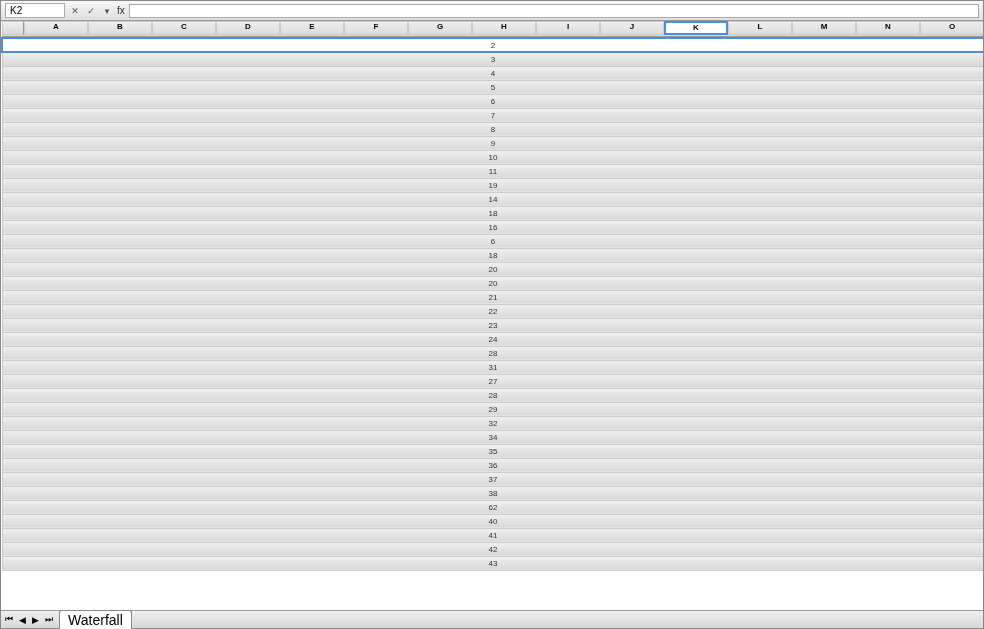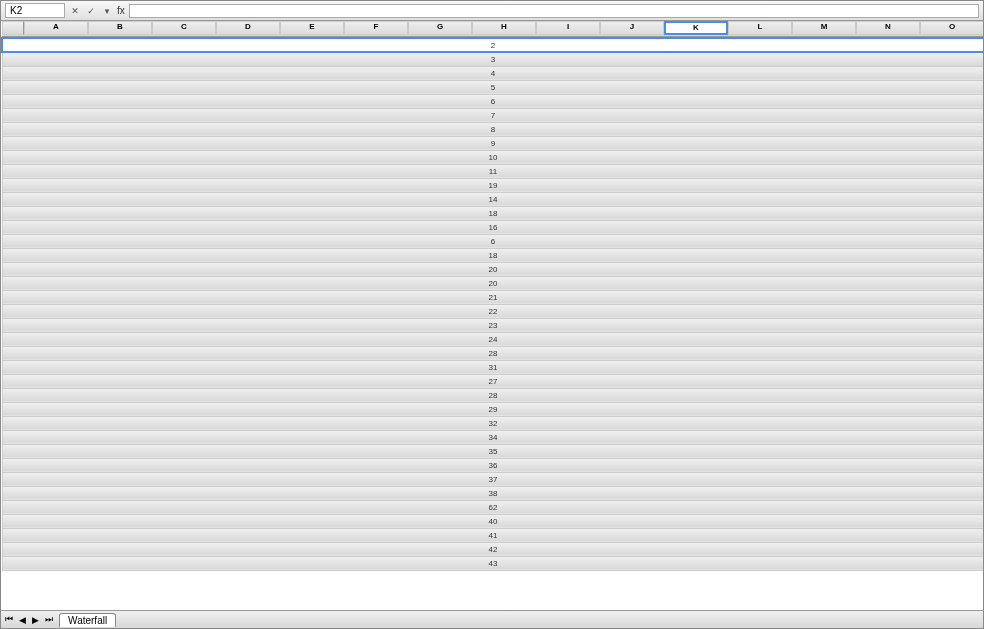--- a/index.html
+++ b/index.html
@@ -10,21 +10,21 @@
 .fbar .fx{color:#333}
 .fbar input{border:1px solid #aaa;flex:1;height:14px;font-size:10px;padding:0 3px}
 .fbar .ic{width:12px;height:12px;display:inline-flex;align-items:center;justify-content:center;color:#555;font-size:9px}
 .colhdr{display:flex;background:linear-gradient(#f0f0f0,#d8d8d8);border-bottom:1px solid #999;height:16px}
 .sheet{flex:1;overflow:auto;position:relative}
 table{border-collapse:collapse;table-layout:fixed}
 td,th{border:1px solid #ccc;height:14px;padding:0 2px;font-size:8px;white-space:nowrap;overflow:hidden;text-overflow:clip}
 .rowh{width:22px;background:linear-gradient(#f0f0f0,#d8d8d8);text-align:center;color:#333;border-right:1px solid #999;font-size:8px}
 .w{width:64px}
 .statusbar{height:18px;background:linear-gradient(#f0f0f0,#d8d8d8);border-top:1px solid #999;display:flex;align-items:center;font-size:9px;padding:0 4px;gap:6px}
-.tab{background:#fff;border:1px solid #888;border-bottom:none;padding:1px 8px;font-size:10px;border-radius:3px 3px 0 0}
+.tab{background:#fff;border:1px solid #888;border-bottom:none;padding:1px 8px;font-size:14px;border-radius:3px 3px 0 0}
 .sel{border:2px solid #4a90d9;background:#fff}
 </style>
 </head>
 <body>
 
 <div class="app">
 
 <div class="fbar">
  <span class="cell-ref">K2</span>
  <span class="ic">✕</span>

